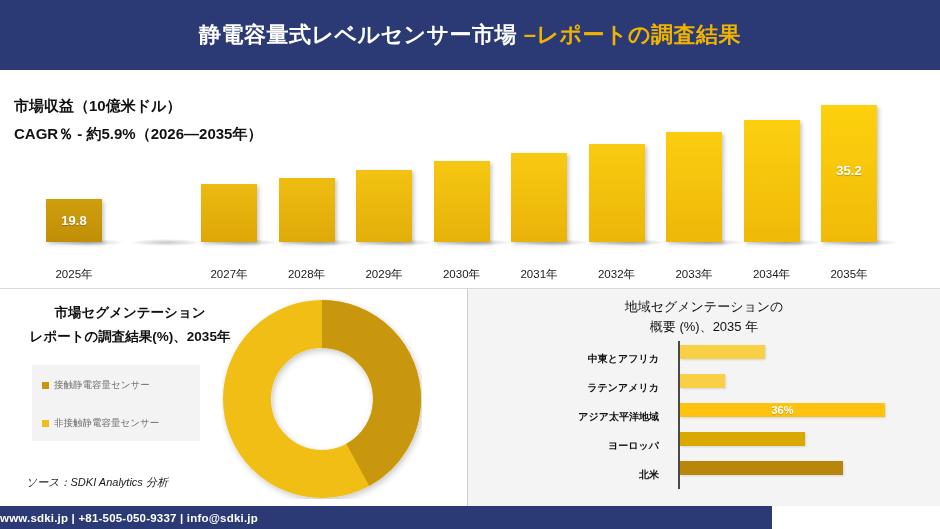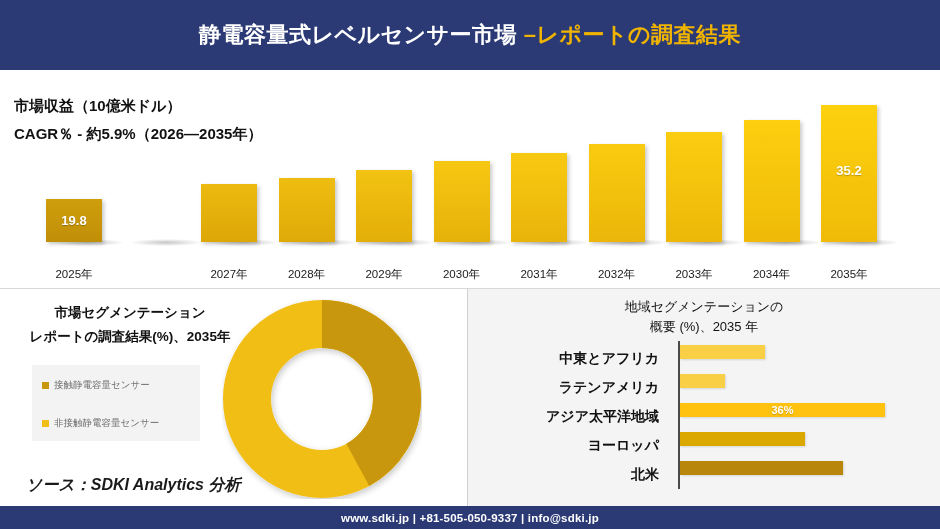--- a/index.html
+++ b/index.html
@@ -70,53 +70,53 @@
     position:absolute;left:32px;top:76px;width:168px;height:76px;
     background:#f3f3f3;
   }
   .legend-row{
     position:absolute;left:10px;display:flex;align-items:center;gap:5px;
     font-size:9.5px;color:#6d6d6d;white-space:nowrap;
   }
   .legend-sw{width:7px;height:7px;display:inline-block;flex:0 0 auto;}
   .source-note{
     position:absolute;left:26px;top:186px;
-    font-size:16px;font-weight:bold;font-style:italic;color:#1a1a1a;white-space:nowrap;
+    font-size:11px;font-weight:normal;font-style:italic;color:#1a1a1a;white-space:nowrap;
   }
   .donut-wrap{position:absolute;left:222px;top:10px;width:200px;height:200px;}
 
   
   .panel-right{
     position:absolute;left:468px;top:289px;width:472px;height:217px;background:#f4f4f4;
   }
   .reg-title{
     position:absolute;left:0;top:8px;width:472px;text-align:center;
     font-size:13px;color:#111;line-height:20px;font-weight:normal;
   }
   .reg-plot{position:absolute;left:0;top:50px;width:472px;height:158px;}
   .reg-axis{position:absolute;left:210px;top:2px;width:2px;height:148px;background:#4a4a4a;}
   .reg-row{position:absolute;left:0;width:472px;height:26px;display:flex;align-items:center;}
   .reg-label{
     width:200px;text-align:right;padding-right:9px;box-sizing:border-box;
-    font-size:14px;font-weight:bold;color:#111;white-space:nowrap;margin-top:14px;
+    font-size:10px;font-weight:bold;color:#111;white-space:nowrap;margin-top:14px;
   }
   .reg-bar{
     position:relative;height:14px;
     box-shadow:1px 1px 2px rgba(0,0,0,.12);
     display:flex;align-items:center;justify-content:center;
   }
   .reg-bar-val{
     color:#fff;font-size:11px;font-weight:bold;position:absolute;left:0;right:0;
     text-align:center;text-shadow:0 1px 1px rgba(0,0,0,.2);
   }
 
   
   .footer{
-    position:absolute;left:0;top:506px;width:940px;height:23px;background:#2b3a75;
-    display:flex;align-items:center;justify-content:center;
+    position:absolute;left:0;top:506px;width:772px;height:23px;background:#2b3a75;
+    display:flex;align-items:center;
   }
   .footer-text{color:#fff;font-size:11.5px;font-weight:bold;letter-spacing:.2px;}
 </style>
 </head>
 <body>
 
 <div id="root">
 
   <div class="header">
     <div class="header-title">

